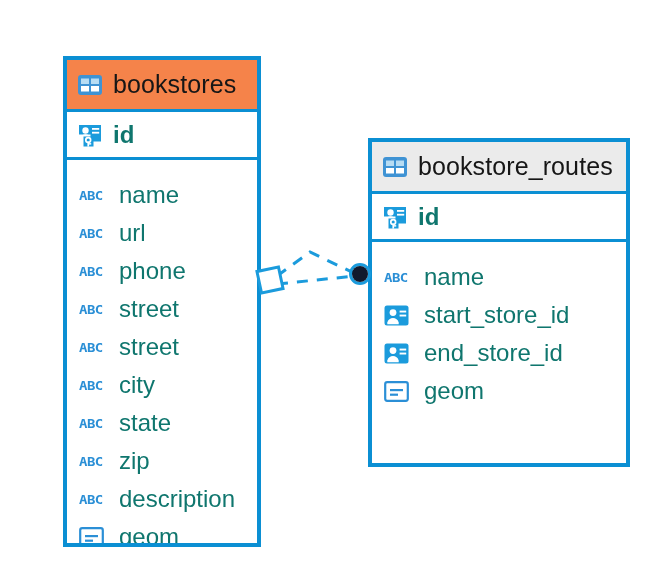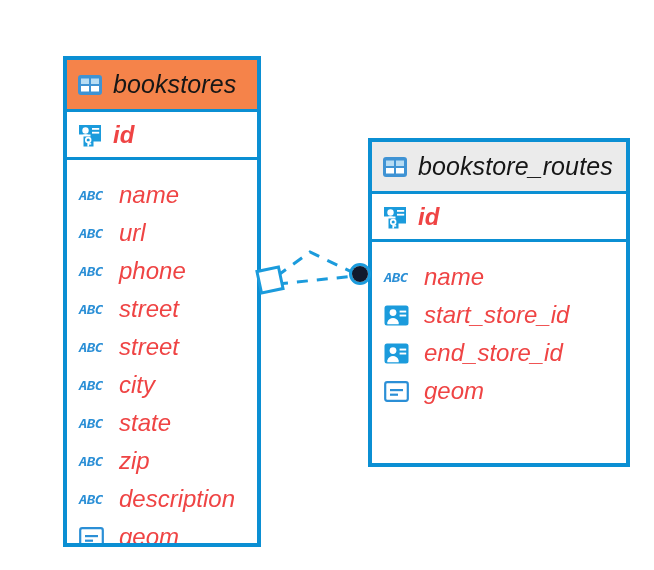--- a/index.html
+++ b/index.html
@@ -1,21 +1,21 @@
 <!DOCTYPE html>
 <html><head>
 <meta charset="utf-8">
 <style>
   html,body{margin:0;padding:0;background:#ffffff;}
   body{
     width:654px;height:570px;position:relative;overflow:hidden;
     font-family:"Liberation Sans", sans-serif;
     -webkit-font-smoothing:antialiased;
   }
-  .canvas{position:absolute;inset:0;font-style:italic;}
+  .canvas{position:absolute;inset:0;}
 
   
   .entity{
     position:absolute;
     box-sizing:border-box;
     background:#ffffff;
     border:4px solid #0b8fd3;
     overflow:hidden;
   }
   .entity-header{
@@ -41,21 +41,21 @@
   }
   .pk-row .fld-name{font-weight:bold;}
 
   .fields{padding-top:16px;}
   .field-row{
     height:38px;
     display:flex;align-items:center;padding-left:12px;
     box-sizing:border-box;
   }
   .fld-name{
-    font-size:24px;color:#ef4444;margin-left:10px;
+    font-size:24px;color:#0f766e;margin-left:10px;
     white-space:nowrap;letter-spacing:0px;
   }
 
   
   .ic{display:inline-block;flex:0 0 auto;line-height:0;}
   .ic svg{display:block;}
 
   .abc-ic{
     font-family:"DejaVu Sans Mono", monospace;
     font-size:14px;font-weight:bold;color:#2b8fd6;

